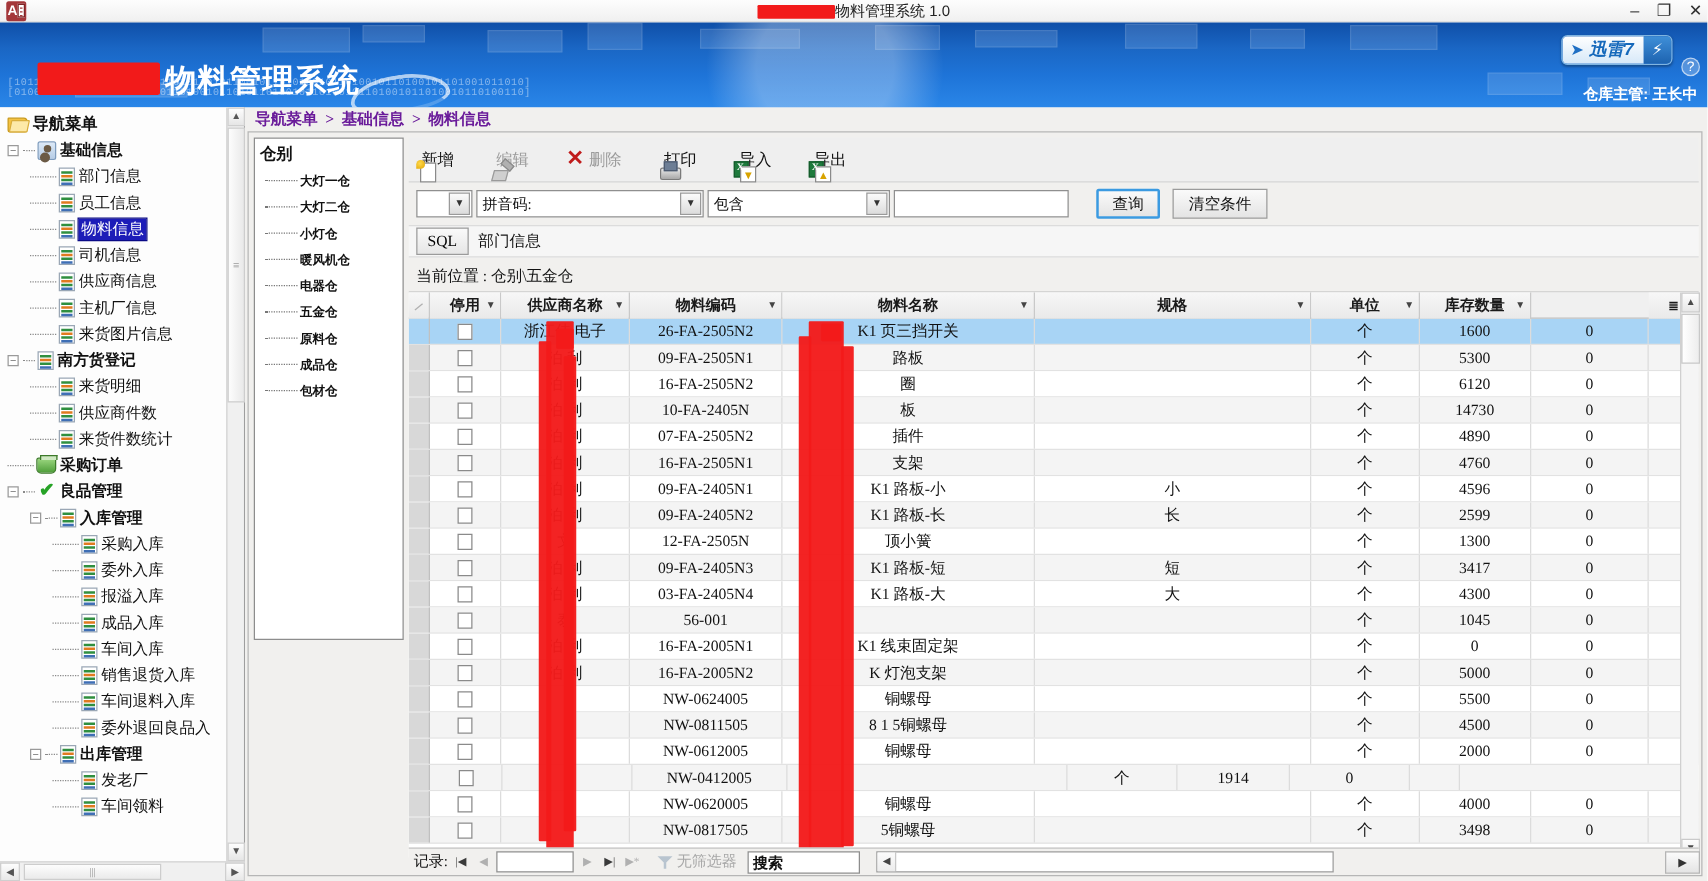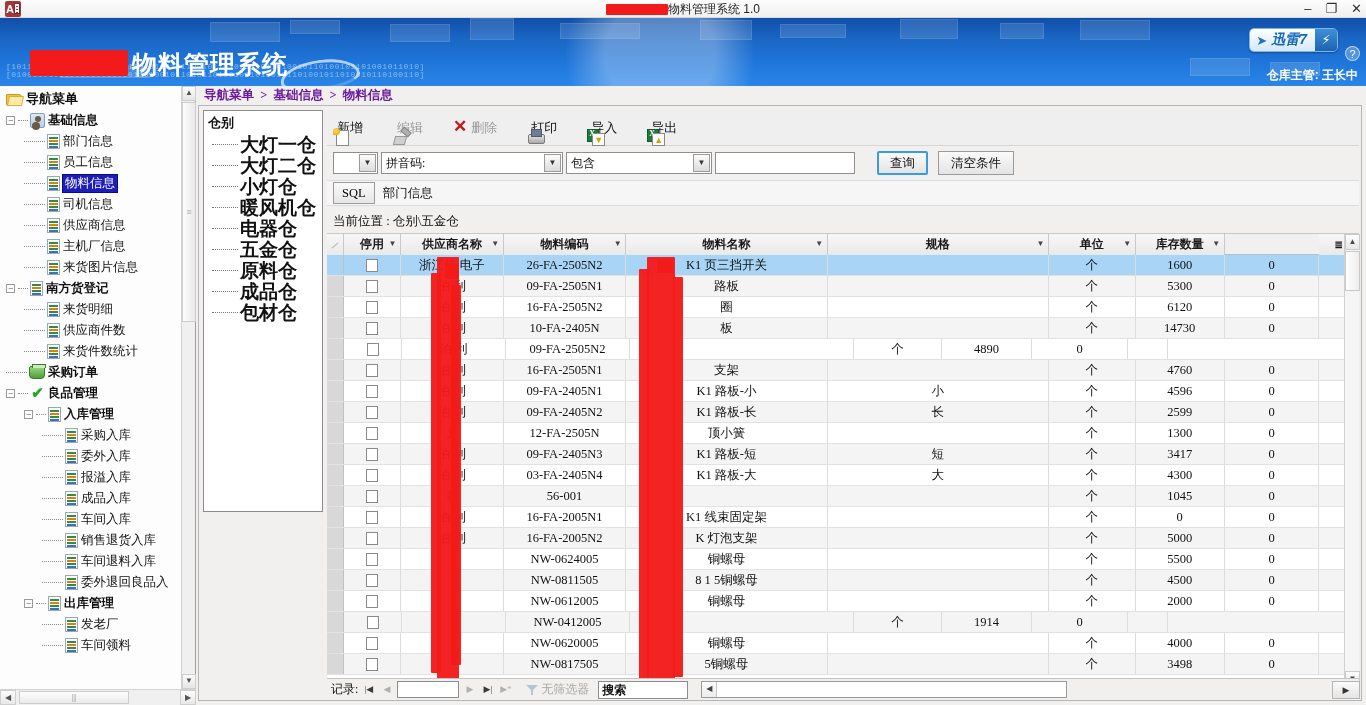--- a/index.html
+++ b/index.html
@@ -236,21 +236,21 @@
   }
 
   
   .whbox {
     position: absolute; left: 4px; top: 4px; width: 120px; height: 402px;
     background: #ffffff; border: 1px solid #8d8d8d;
   }
   .whbox .ttl { font-size: 13px; font-weight: bold; padding: 3px 0 2px 4px; color: #111; }
   .wrow {
     display: flex; align-items: center; height: 21px;
-    font-size: 19px; font-weight: bold; color: #111; padding-left: 8px;
+    font-size: 10px; font-weight: bold; color: #111; padding-left: 8px;
   }
   .wrow .dash { width: 26px; height: 1px; border-top: 1px dotted #777; flex:0 0 auto; }
   .wrow .wlbl { margin-left: 2px; white-space: nowrap; }
 
   
   .toolbar {
     position: absolute; left: 128px; top: 4px; width: 1032px; height: 36px;
     background: #efefef; border-bottom: 1px solid #d6d6d6;
     display: flex; align-items: center; gap: 30px; padding-left: 6px;
   }
@@ -1036,21 +1036,22 @@
                 <div class="gc c" style="width: 90px;">14730</div>
                 <div class="gc c" style="width: 96px;">0</div>
                 <div class="gc" style="width: 40px;"></div>
               </div>
               <div class="grow even">
                 <div class="gc sel-marker" style="width: 17px;"></div>
                 <div class="gc c" style="width: 58px;">
                   <span class="chk"></span>
                 </div>
                 <div class="gc c" style="width: 104px;">泊    利</div>
-                <div class="gc c" style="width: 124px;">09-FA-2505N2</div>
+                <div class="gc c" style="width: 124px;">07-FA-2505N2</div>
+                <div class="gc c" style="width: 204px;">   插件</div>
                 <div class="gc c" style="width: 224px;"></div>
                 <div class="gc c" style="width: 88px;">个</div>
                 <div class="gc c" style="width: 90px;">4890</div>
                 <div class="gc c" style="width: 96px;">0</div>
                 <div class="gc" style="width: 40px;"></div>
               </div>
               <div class="grow odd">
                 <div class="gc sel-marker" style="width: 17px;"></div>
                 <div class="gc c" style="width: 58px;">
                   <span class="chk"></span>

